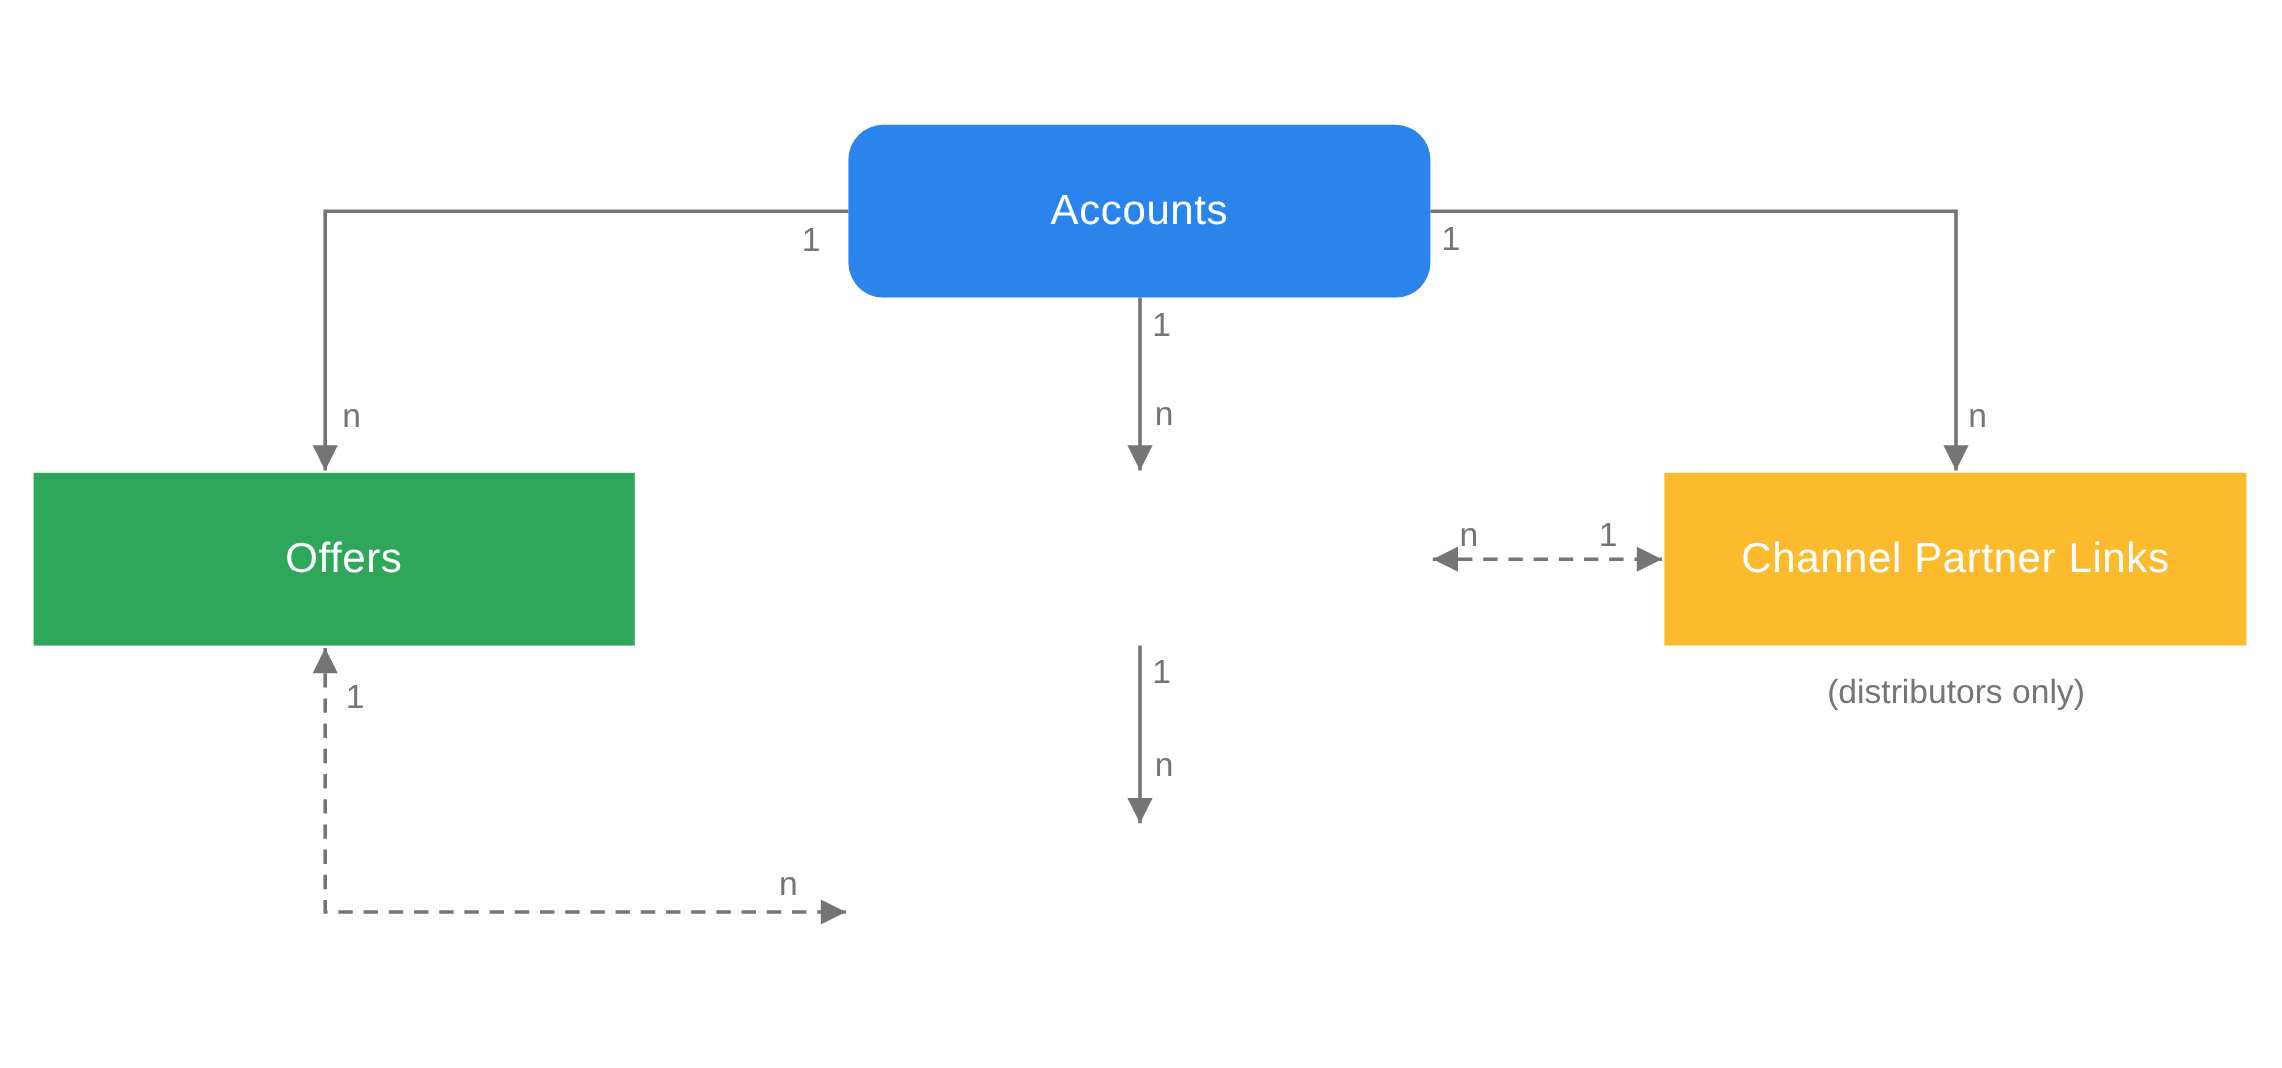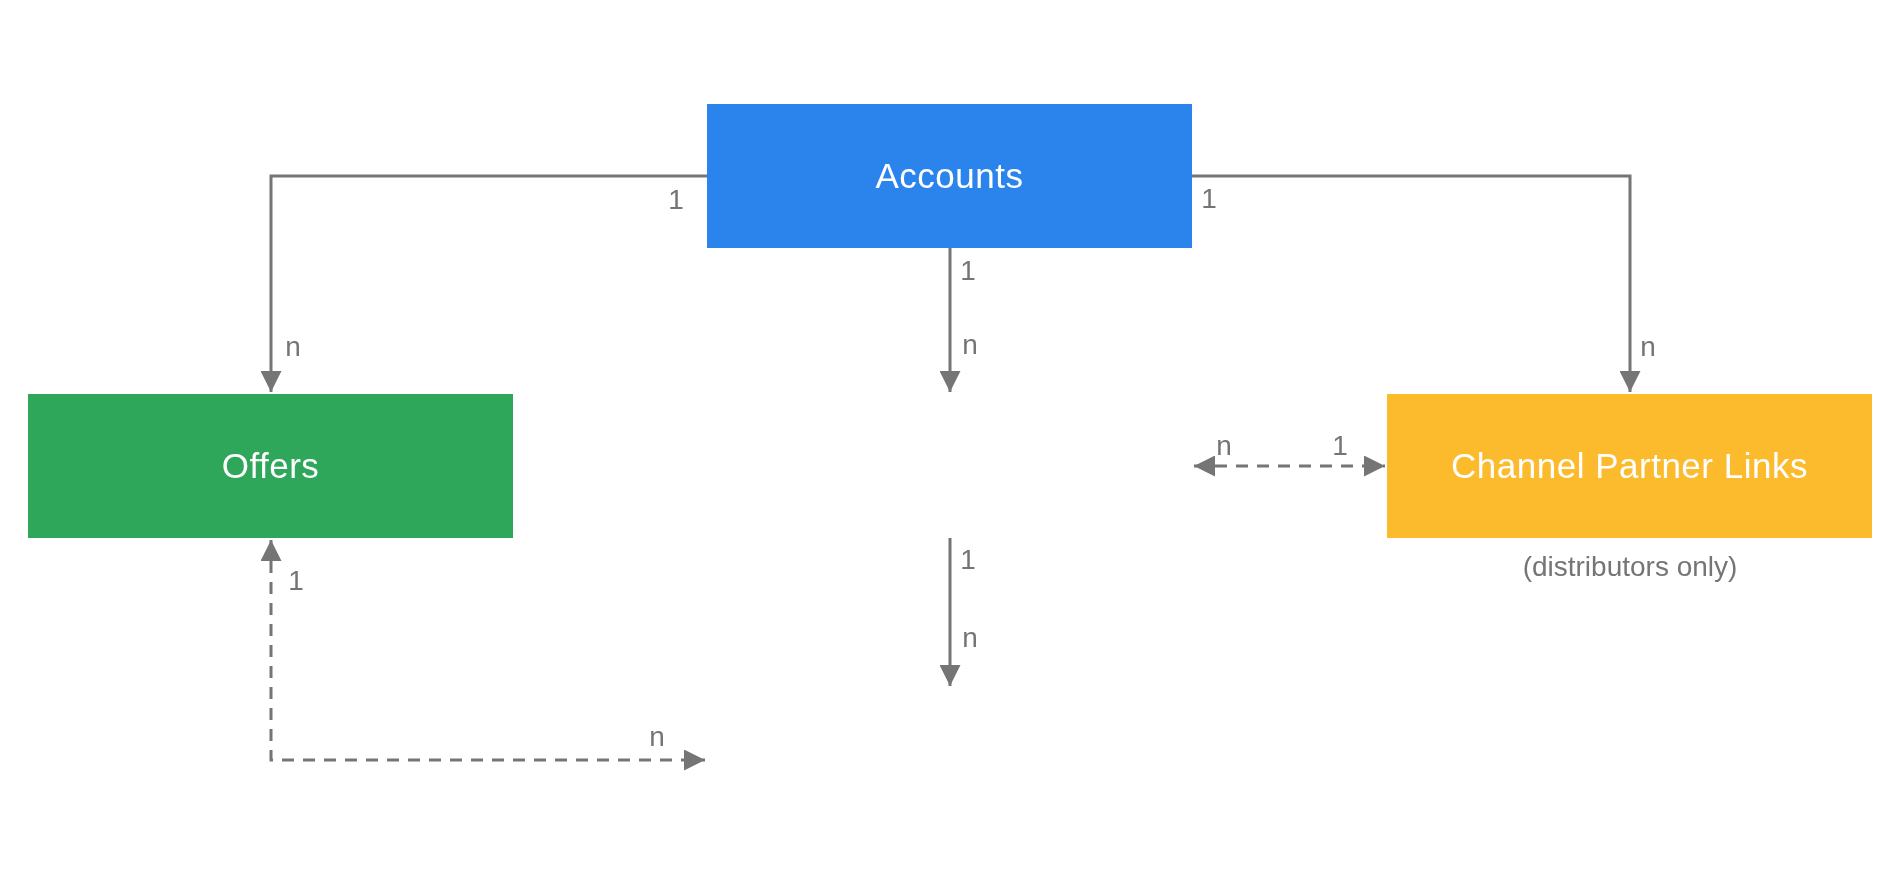--- a/index.html
+++ b/index.html
@@ -34,39 +34,39 @@
     position: absolute;
     width: 485px;
     height: 144px;
     display: flex;
     align-items: center;
     justify-content: center;
     color: #ffffff;
     font-size: 35px;
     letter-spacing: 0.5px;
   }
-  .node.blue   { background: #2A84EC; }
-  .node.green  { background: #2EA75B; }
+  .node.blue   { background: #2A84EC; border-radius: 29px; }
+  .node.green  { background: #2EA75B; padding-left: 16px; }
   .node.yellow { background: #FCBB2D; }
 
   .node-accounts     { left: 707px;  top: 104px; }
   .node-offers       { left: 28px;   top: 394px; }
   .node-customers    { left: 707px;  top: 394px; }
   .node-cpl          { left: 1387px; top: 394px; }
   .node-entitlements { left: 707px;  top: 688px; }
 
   .card-label, .note-label {
     position: absolute;
     color: #757575;
     font-size: 28px;
     transform: translate(-50%, -50%);
     white-space: nowrap;
     line-height: 1;
   }
-  .note-label { font-size: 28px; }
+  .note-label { font-size: 28px; margin-top: 10px; }
 
   
   .pos-a1 { left: 676px;  top: 200px; }
   .pos-an { left: 293px;  top: 347px; }
   .pos-b1 { left: 968px;  top: 271px; }
   .pos-bn { left: 970px;  top: 345px; }
   .pos-c1 { left: 1209px; top: 199px; }
   .pos-cn { left: 1648px; top: 347px; }
   .pos-d1 { left: 968px;  top: 560px; }
   .pos-dn { left: 970px;  top: 638px; }

